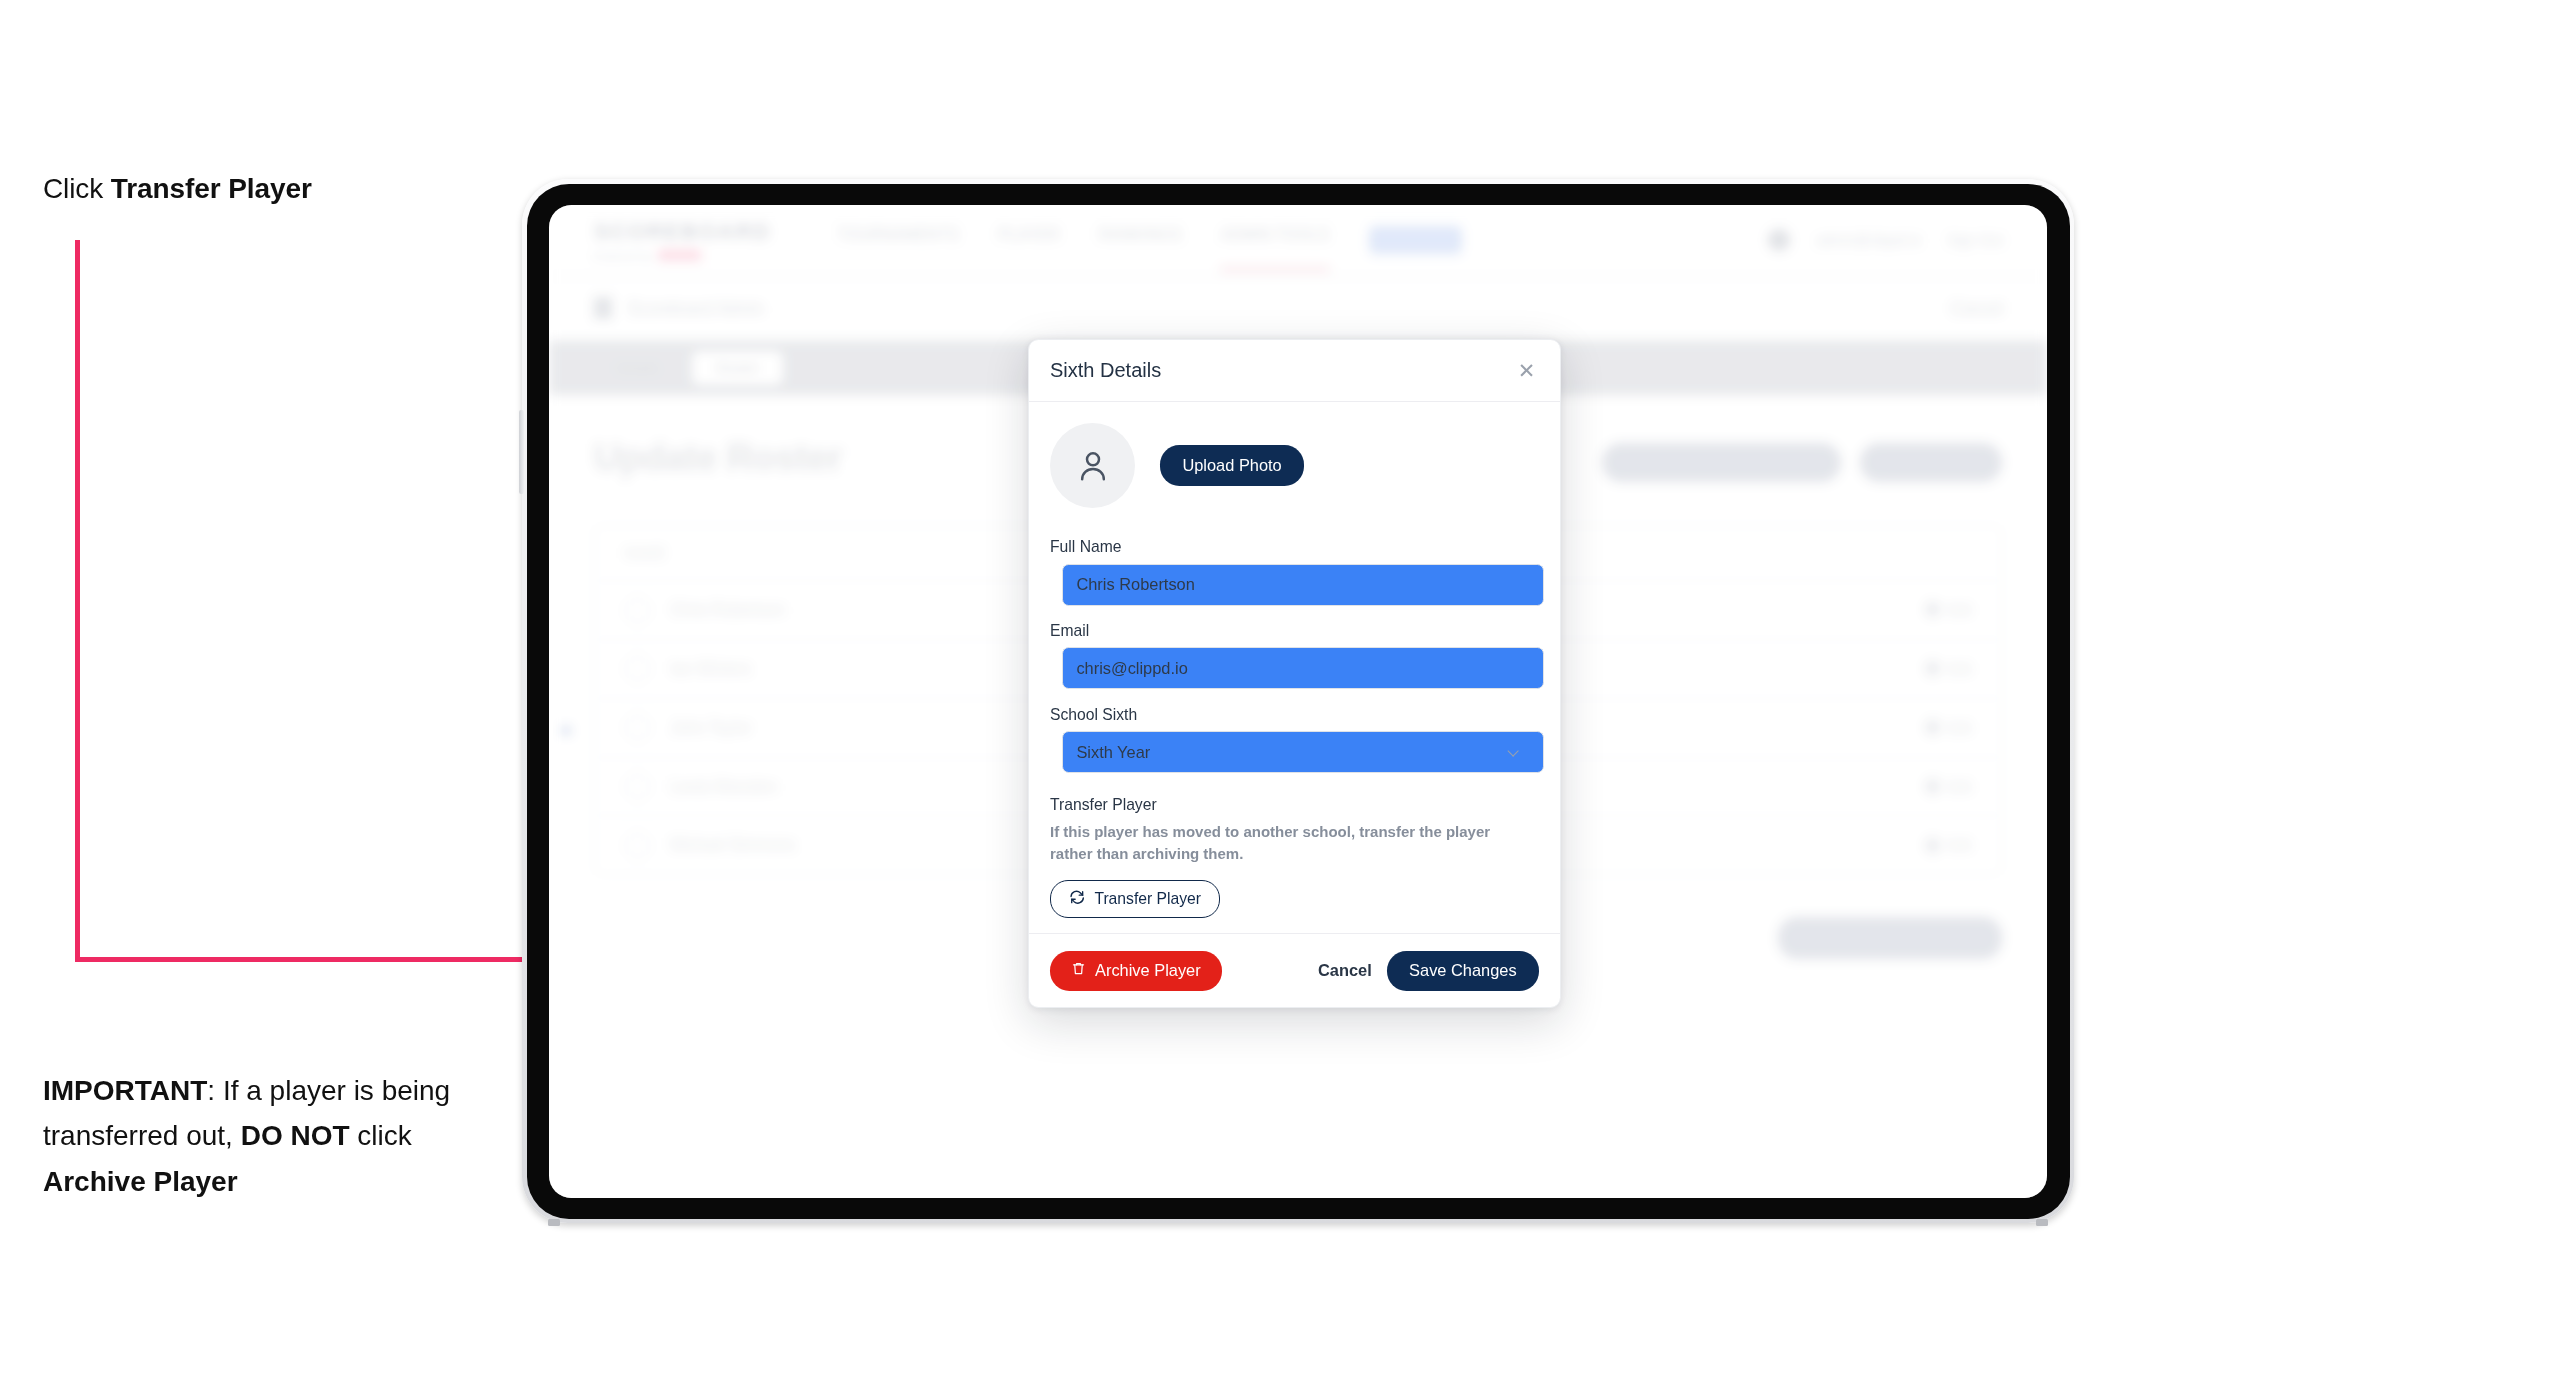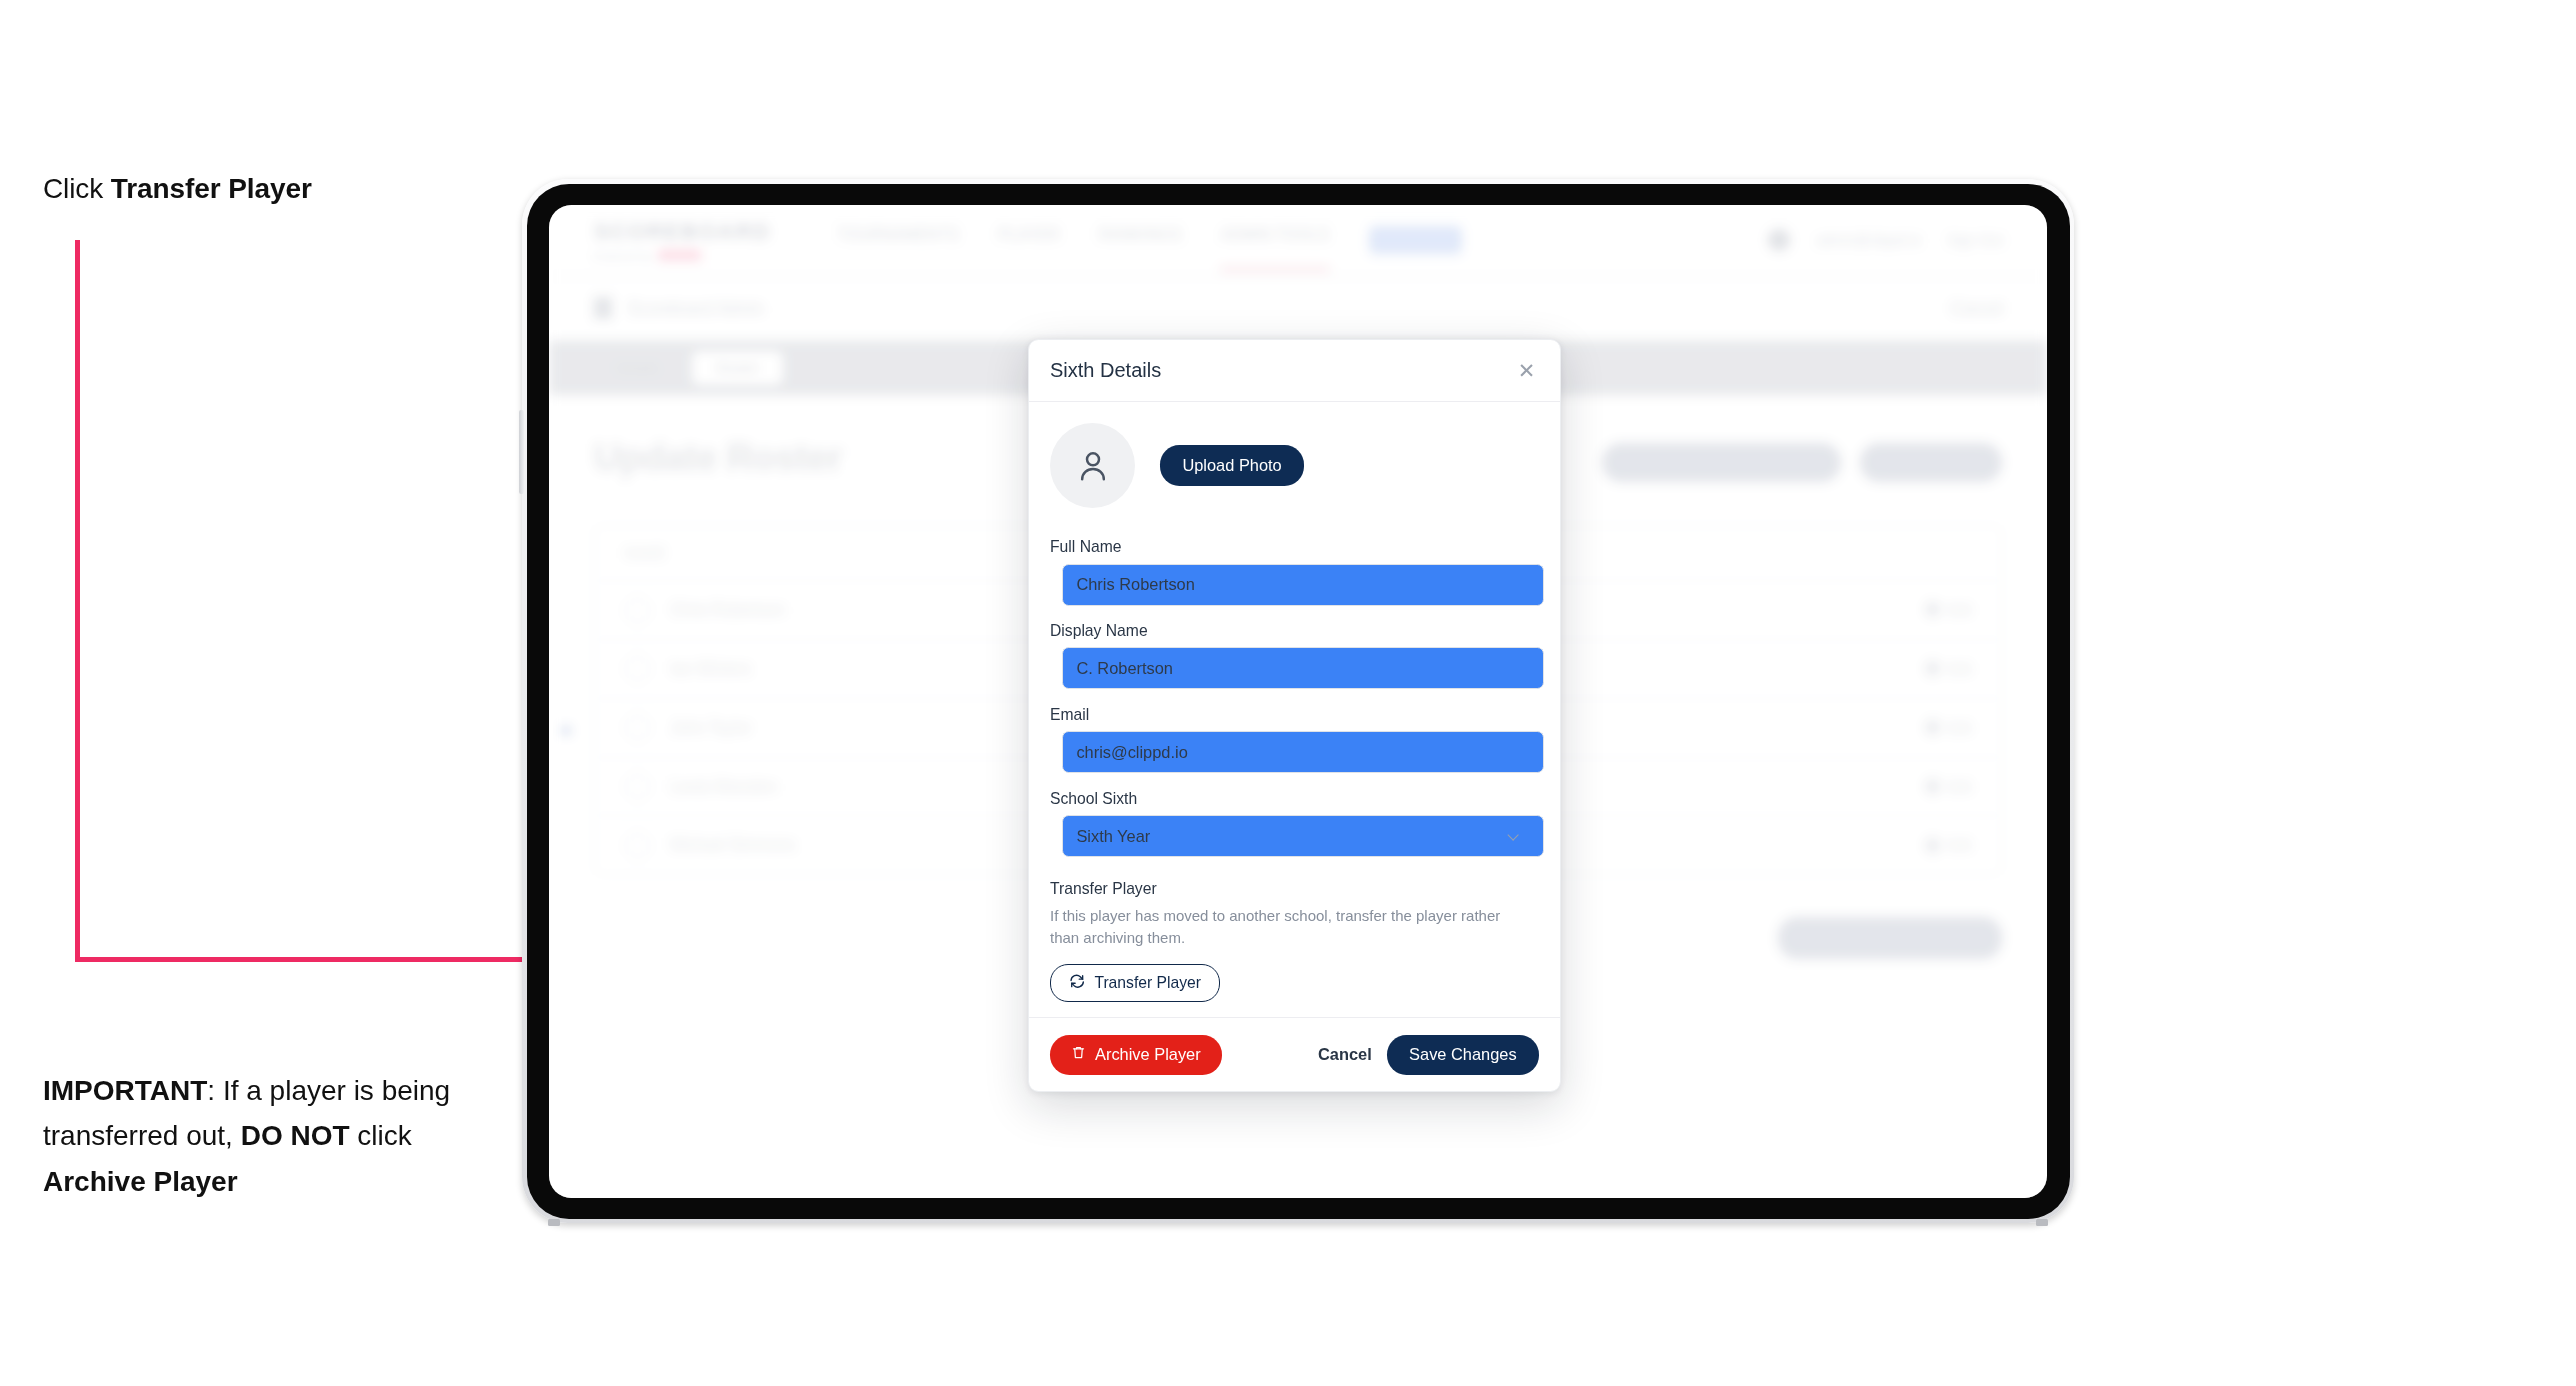--- a/index.html
+++ b/index.html
@@ -185,21 +185,21 @@
   }
   .select-wrap { position:relative; }
   .chevron {
     position:absolute; right:15px; top:50%; transform: translateY(-60%) rotate(45deg);
     width:8.2px; height:8.2px; border-right:1.5px solid #9aa1ac; border-bottom:1.5px solid #9aa1ac;
     pointer-events:none;
   }
 
   .transfer-block { margin-top: 22.4px; }
   .transfer-title { font-size:15.7px; color:#2a3646; margin-bottom: 7.5px;}
-  .transfer-desc { font-size: 15px; color:#868e9b; line-height:1.45; margin-bottom: 15px;}
+  .transfer-desc { font-size: 15px; color:#868e9b; line-height:1.45; margin-bottom: 15px; font-weight: bold;}
   .transfer-btn {
     display:inline-flex; align-items:center; gap: 9px;
     background:#fff; border: 1.5px solid #11294a; color:#11294a;
     border-radius: 18px; padding: 8.2px 18px; font-size: 15.7px; cursor:pointer;
     font-family:"Liberation Sans", sans-serif;
   }
 
   #modal-footer {
     display:flex; align-items:center; padding: 16.4px 21px;
     border-top:0.7px solid #ededf1; gap:15px;
@@ -366,24 +366,20 @@
           </svg>
         </div>
         <button class="upload-btn">Upload Photo</button>
       </div>
 
       <div class="field">
         <label class="field-label">Full Name</label>
         <input class="field-input" type="text" value="Chris Robertson" style="">
       </div>
 
-      <div class="field">
-        <label class="field-label">Display Name</label>
-        <input class="field-input" type="text" value="C. Robertson" style="">
-      </div>
 
       <div class="field">
         <label class="field-label">Email</label>
         <input class="field-input" type="text" value="chris@clippd.io" style="">
       </div>
 
       <div class="field">
         <label class="field-label">School Sixth</label>
         <div class="select-wrap">
           <input class="field-input" type="text" readonly="" value="Sixth Year" style="">

